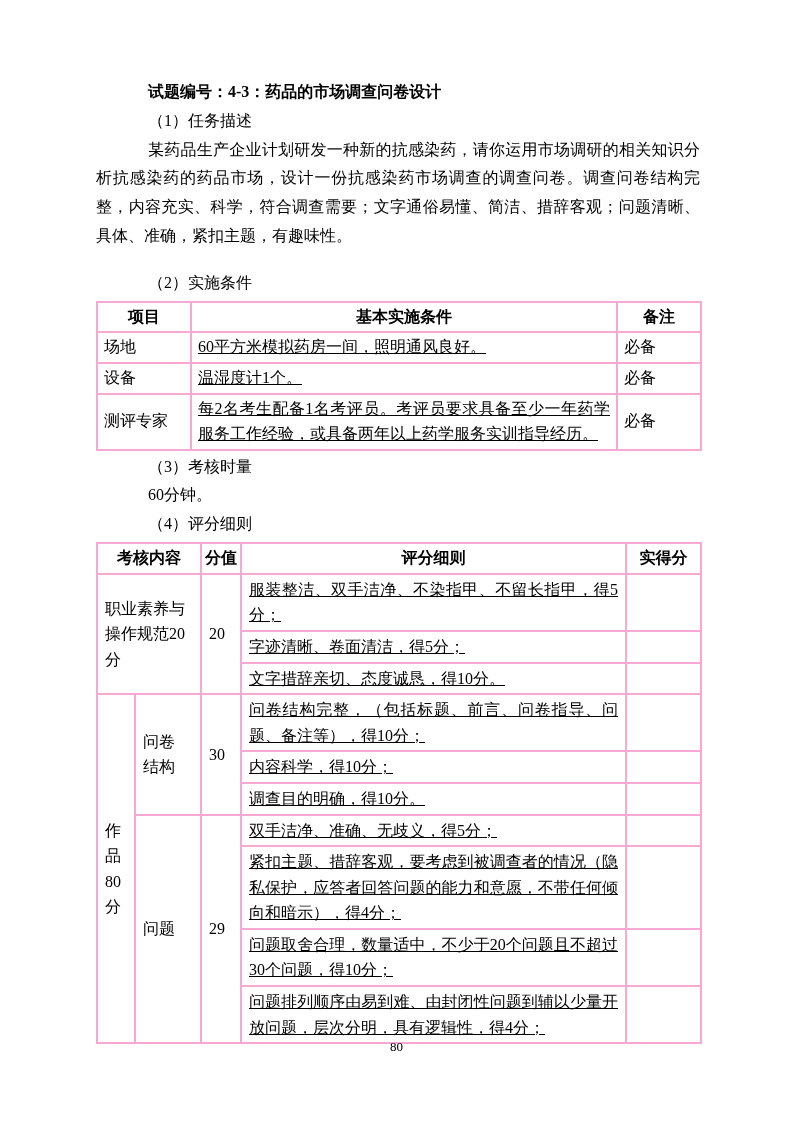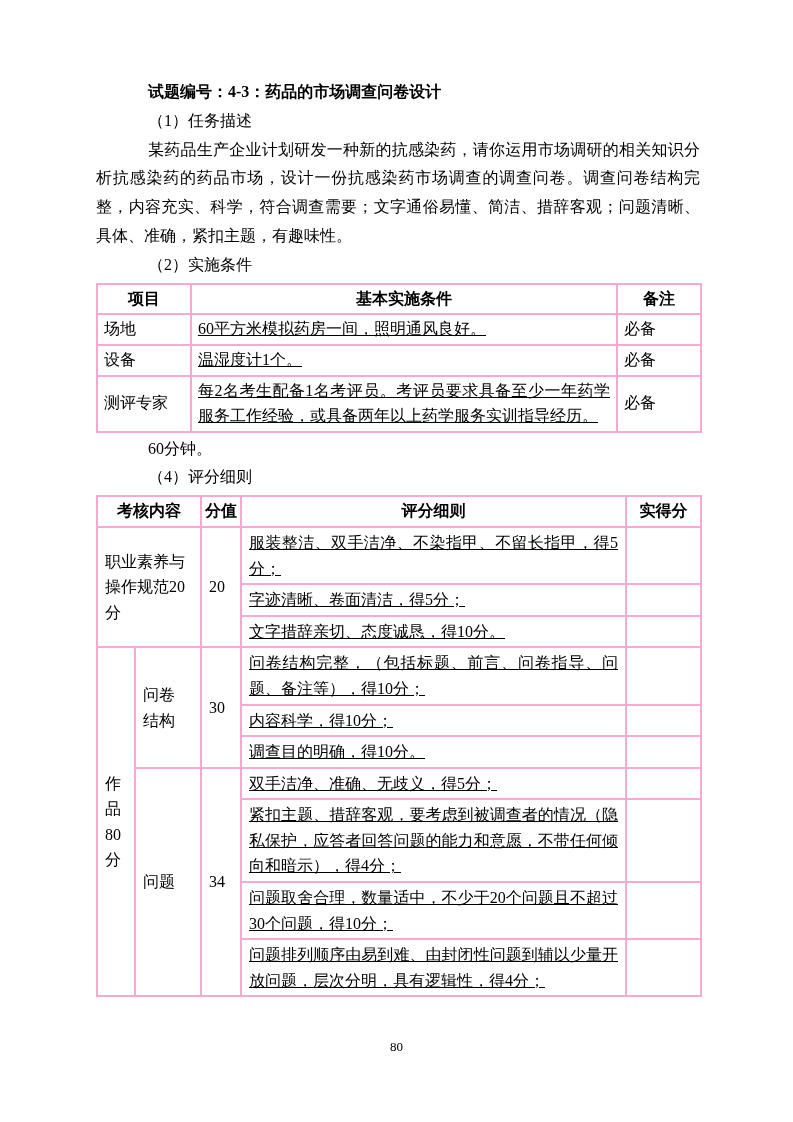--- a/index.html
+++ b/index.html
@@ -22,21 +22,21 @@
   .doc-title {
     font-weight: bold;
     text-indent: 52px;
   }
   .sub-heading {
     text-indent: 52px;
   }
   .body-para {
     text-indent: 52px;
     text-align: justify;
-    margin-bottom: 0;
+    margin-bottom: 18px;
   }
   table {
     border-collapse: collapse;
     table-layout: fixed;
     width: 604px;
     margin: 3px 0 2px 0;
   }
   th, td {
     border: 2px solid #f9a8d4;
     vertical-align: middle;
@@ -111,20 +111,21 @@
       <td class="cell-center">必备</td>
     </tr>
     <tr>
       <td class="cell-center">测评专家</td>
       <td class="cell-left">每2名考生配备1名考评员。考评员要求具备至少一年药学服务工作经验，或具备两年以上药学服务实训指导经历。</td>
       <td class="cell-center">必备</td>
     </tr>
   </tbody>
     </table>
 
+  <div class="sub-heading">（3）考核时量</div>
 
   <div class="sub-heading">60分钟。</div>
 
   <div class="sub-heading">（4）评分细则</div>
 
   <table class="score-table">
     <colgroup>
         <col class="s-a">
         <col class="s-b">
         <col class="s-score">
@@ -166,21 +167,21 @@
     <tr>
       <td class="cell-left">内容科学，得10分；</td>
       <td></td>
     </tr>
     <tr>
       <td class="cell-left">调查目的明确，得10分。</td>
       <td></td>
     </tr>
     <tr>
       <td rowspan="4" class="cell-center">问题</td>
-      <td rowspan="4" class="cell-center">34</td>
+      <td rowspan="4" class="cell-center">29</td>
       <td class="cell-left">双手洁净、准确、无歧义，得5分；</td>
       <td></td>
     </tr>
     <tr>
       <td class="cell-left">紧扣主题、措辞客观，要考虑到被调查者的情况（隐私保护，应答者回答问题的能力和意愿，不带任何倾向和暗示），得4分；</td>
       <td></td>
     </tr>
     <tr>
       <td class="cell-left">问题取舍合理，数量适中，不少于20个问题且不超过30个问题，得10分；</td>
       <td></td>

